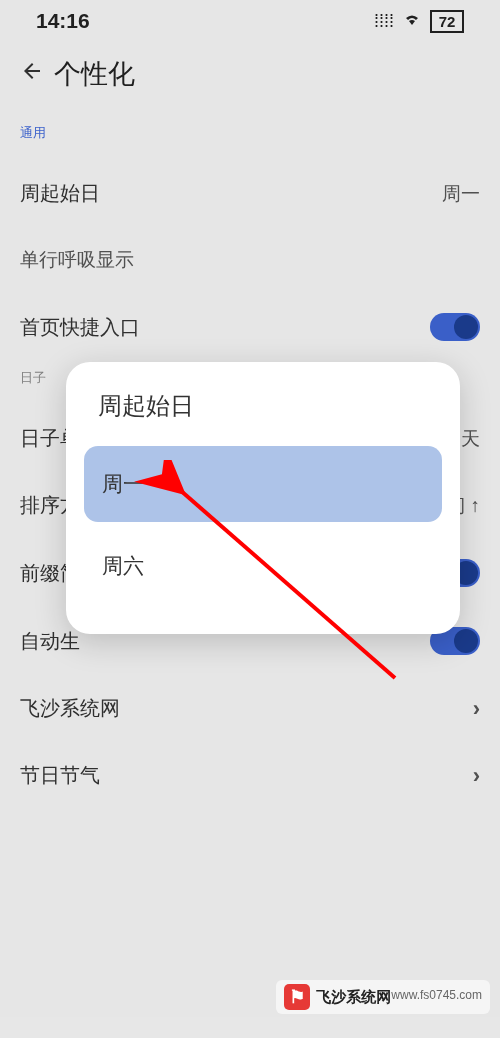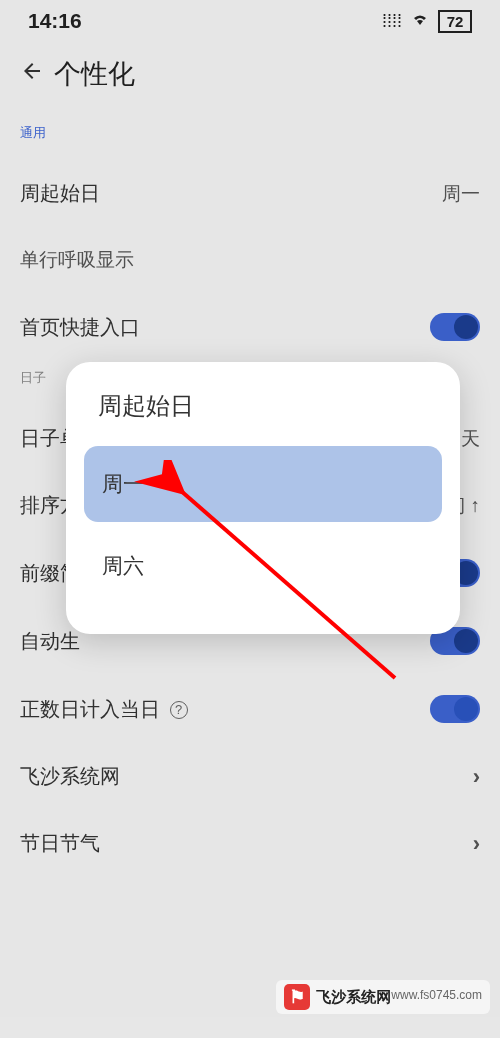--- a/index.html
+++ b/index.html
@@ -12,21 +12,21 @@
       width: 500px;
       height: 1038px;
       background: #f5f5f5;
       position: relative;
       overflow: hidden;
     }
     .status-bar {
       display: flex;
       justify-content: space-between;
       align-items: center;
-      padding: 8px 28px 4px;
+      padding: 8px 36px 4px;
       height: 38px;
       color: #222;
     }
     .status-time {
       font-size: 21px;
       font-weight: 600;
     }
     .status-right {
       display: flex;
       align-items: center;
@@ -253,27 +253,20 @@
   <div class="row">
     <span>前缀简</span>
     <div class="toggle"></div>
   </div>
 
   <div class="row">
     <span>自动生</span>
     <div class="toggle"></div>
   </div>
 
-  <div class="row">
-    <span>
-      <span>正数日计入当日</span>
-      <span class="help-icon">?</span>
-    </span>
-    <div class="toggle light"></div>
-  </div>
 
   <div class="row">
     <span>飞沙系统网</span>
     <span class="chevron">›</span>
   </div>
 
   <div class="row">
     <span>节日节气</span>
     <span class="chevron">›</span>
   </div>

